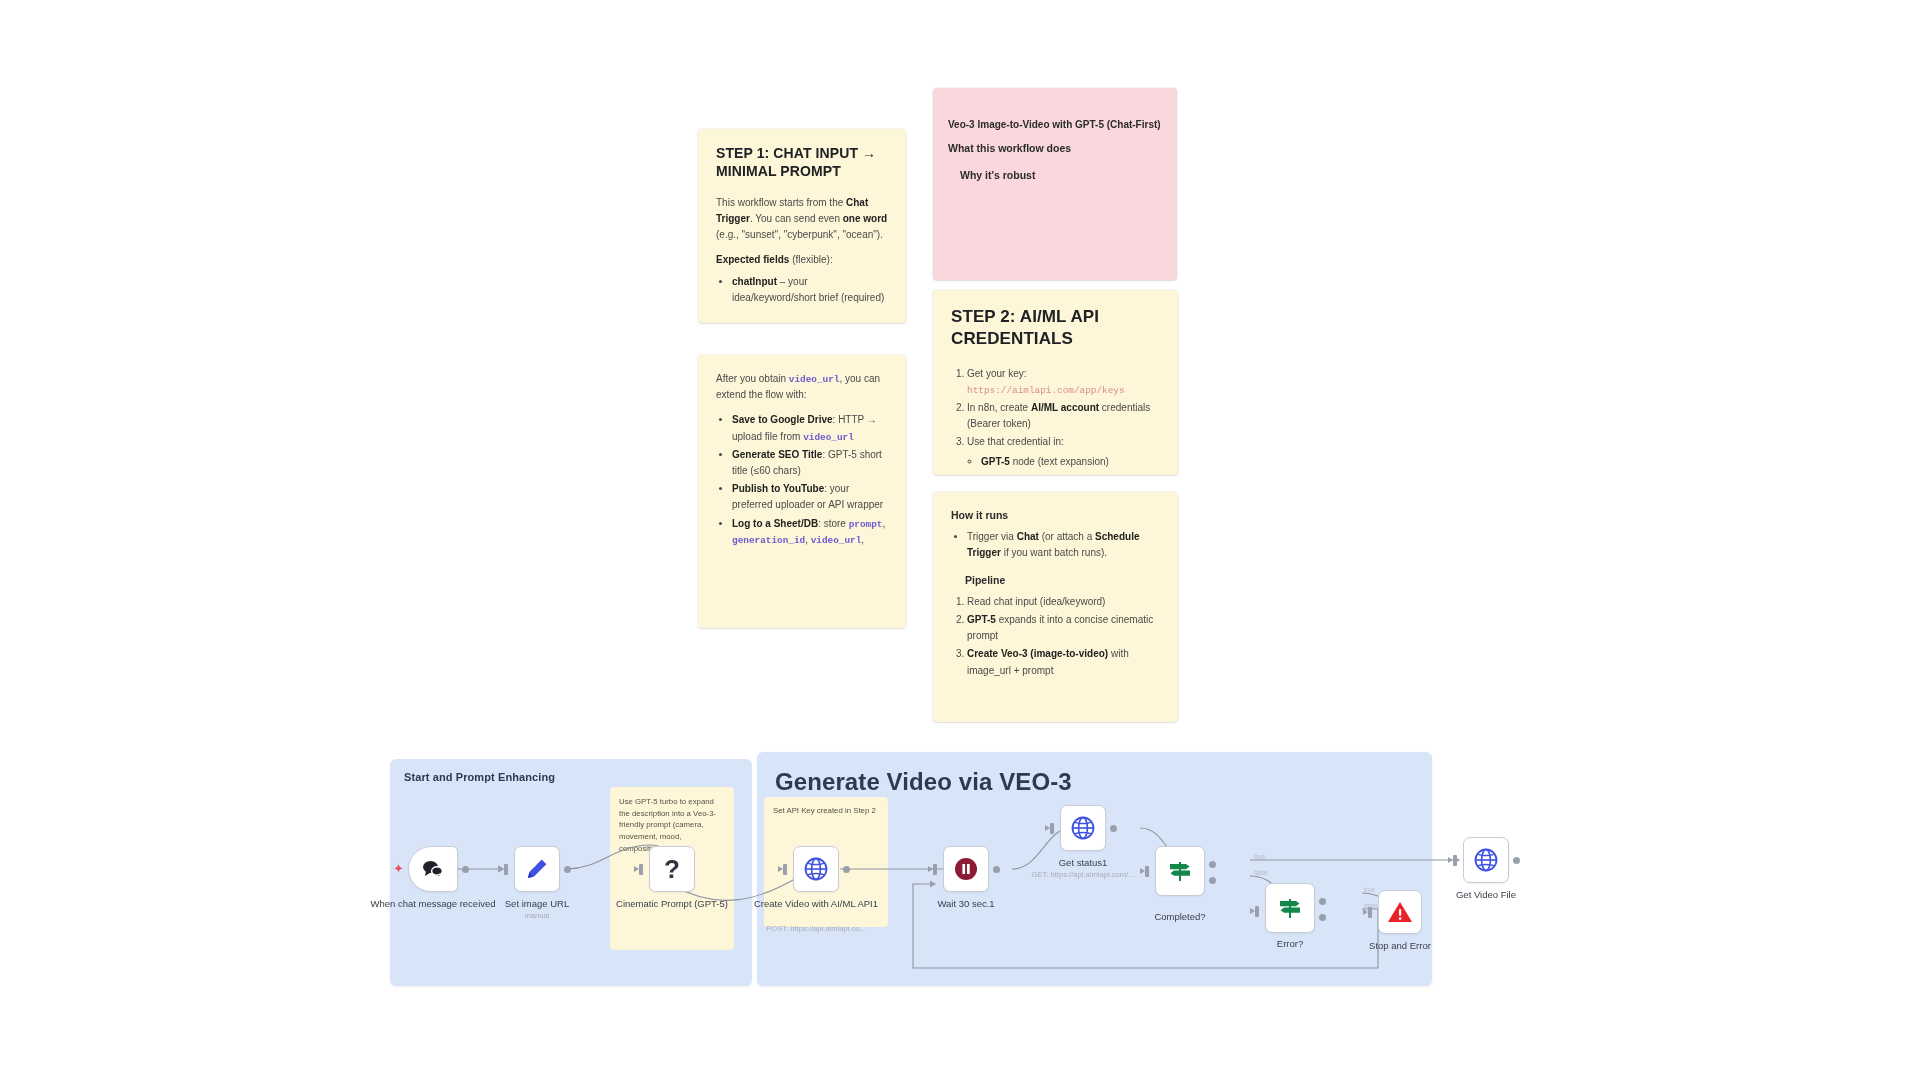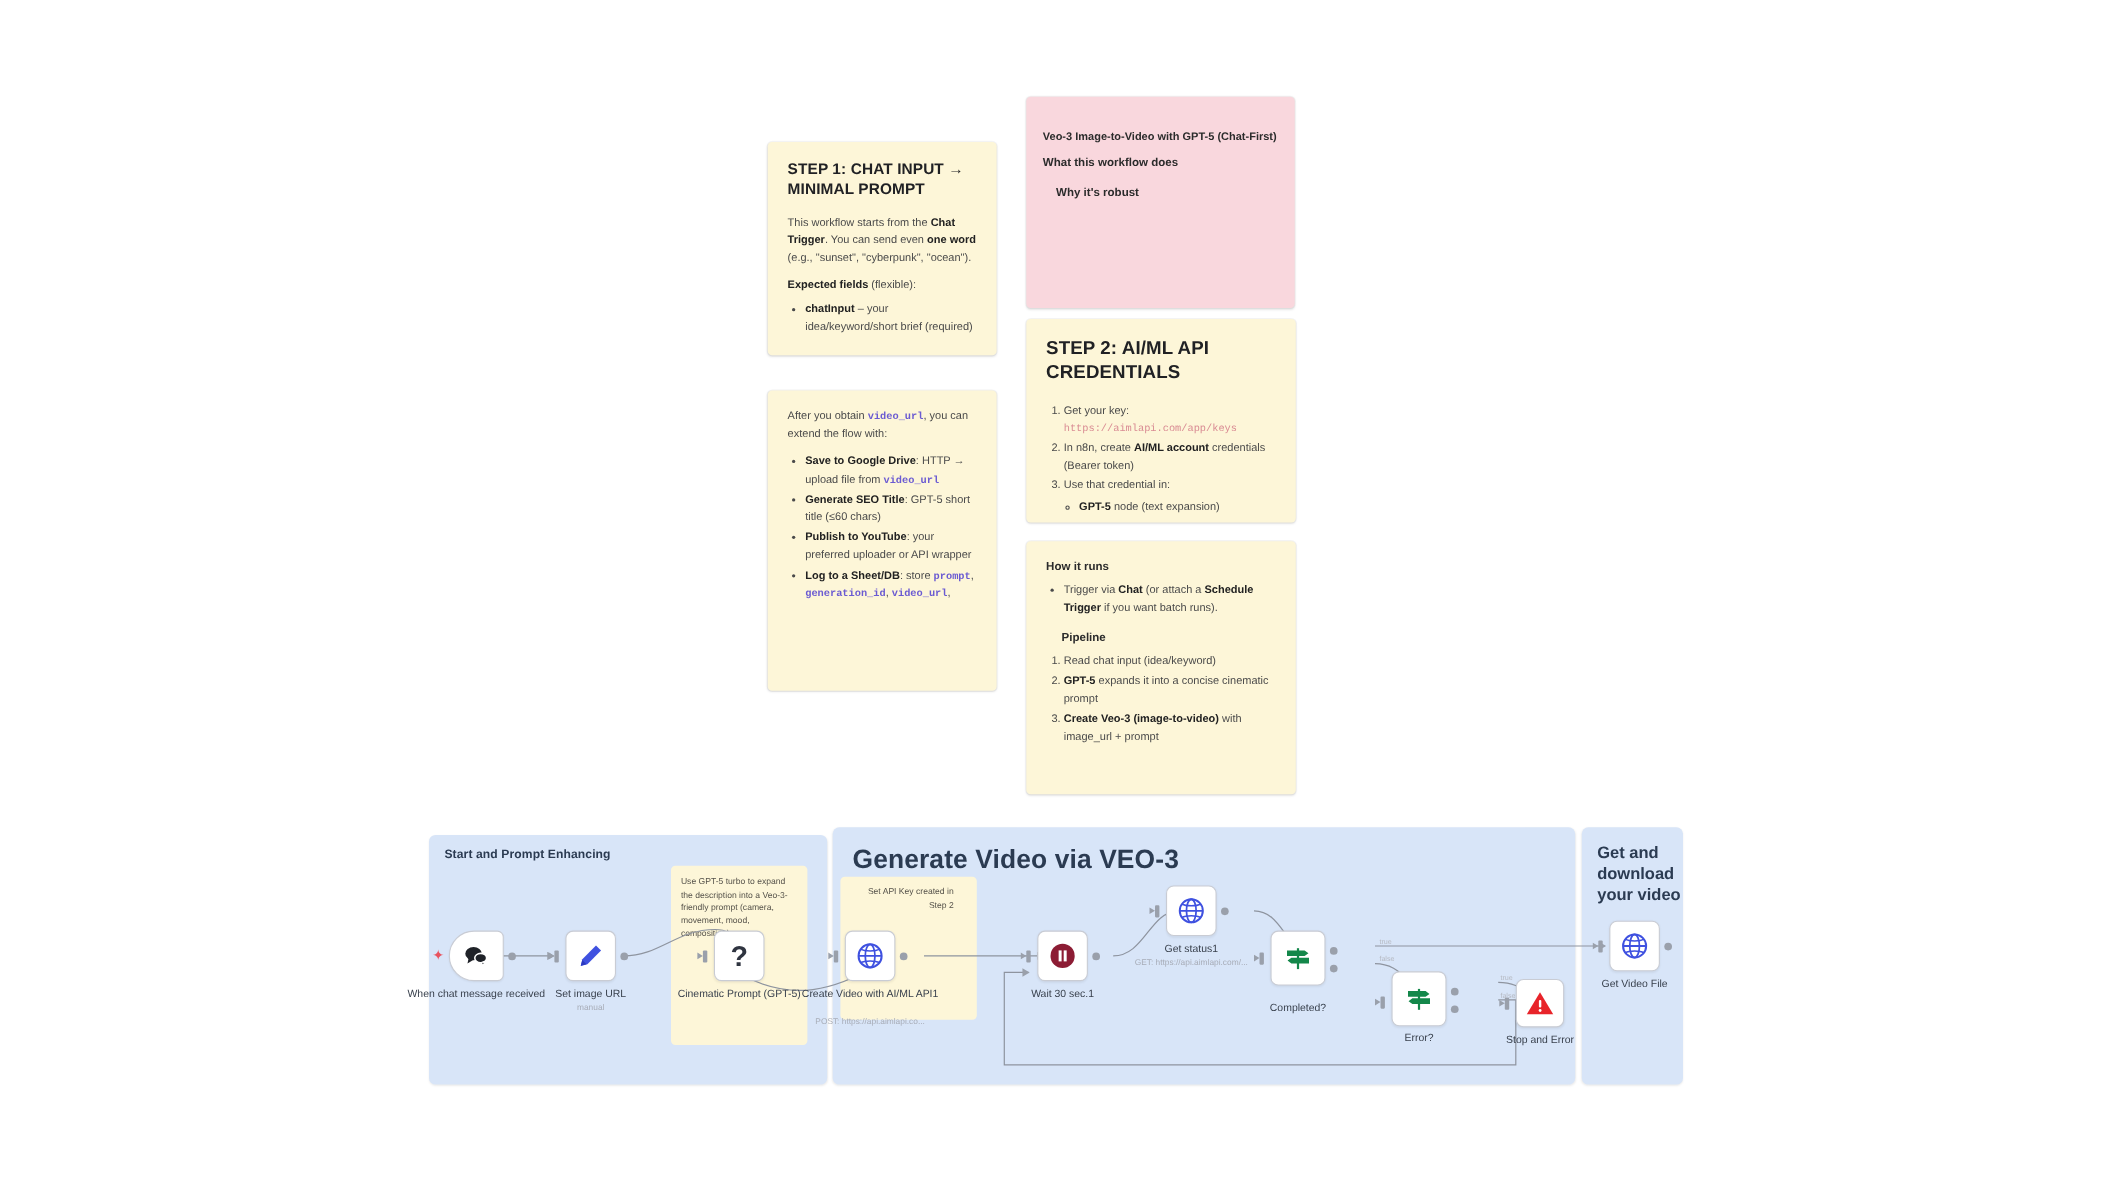--- a/index.html
+++ b/index.html
@@ -195,30 +195,27 @@
   </div>
 
   <div class="grp" style="left:390px;top:759px;width:362px;height:227px;">
     <div class="grp-title-sm">Start and Prompt Enhancing</div>
   </div>
 
   <div class="grp" style="left:757px;top:752px;width:675px;height:234px;">
     <div class="grp-title-lg">Generate Video via VEO-3</div>
   </div>
 
-  <div class="grp" style="left:1438px;top:752px;width:92px;height:234px;">
-    <div class="grp-title-wrap">Get and download your video</div>
-  </div>
 
   <div class="sticky yellow inner" style="left:610px;top:787px;width:124px;height:163px;box-shadow:none;">
     <div style="padding:9px 9px;font-size:7.8px;color:#55524a;line-height:1.5;">Use GPT-5 turbo to expand the description into a Veo-3-friendly prompt (camera, movement, mood, composition).</div>
   </div>
 
   <div class="sticky yellow inner" style="left:764px;top:797px;width:124px;height:130px;box-shadow:none;">
-    <div style="padding:8px 21px;font-size:7.8px;color:#55524a;line-height:1.5;text-align:right;">Set API Key created in Step 2</div>
+    <div style="padding:8px 9px;font-size:7.8px;color:#55524a;line-height:1.5;">Set API Key created in Step 2</div>
   </div>
 
   <svg class="wires" width="1920" height="1080">
     <defs>
       <marker id="ah" markerWidth="7" markerHeight="7" refX="5" refY="3.5" orient="auto">
         <polygon points="0 0, 6 3.5, 0 7" fill="#9aa0ab"></polygon>
       </marker>
     </defs>
     <g stroke="#8e949f" stroke-width="1.1" fill="none">
 
@@ -272,21 +269,21 @@
   </div>
 
   <div class="nwrap" style="left:649px;top:846px;">
     <div class="node" style="position:relative;">
       <span class="qmark">?</span>
       <span class="port in"></span>
     </div>
     <div class="node-label" style="top:52px;">Cinematic Prompt (GPT-5)</div>
   </div>
 
-  <div class="nwrap" style="left:768px;top:846px;">
+  <div class="nwrap" style="left:793px;top:846px;">
     <div class="node" style="position:relative;">
       <svg width="26" height="26" viewBox="0 0 26 26">
         <circle cx="13" cy="13" r="10.5" fill="none" stroke="#3f51e0" stroke-width="1.8"></circle>
         <ellipse cx="13" cy="13" rx="4.4" ry="10.5" fill="none" stroke="#3f51e0" stroke-width="1.6"></ellipse>
         <line x1="2.5" y1="13" x2="23.5" y2="13" stroke="#3f51e0" stroke-width="1.6"></line>
         <path d="M4.6,6.8 C8,9 18,9 21.4,6.8" fill="none" stroke="#3f51e0" stroke-width="1.4"></path>
         <path d="M4.6,19.2 C8,17 18,17 21.4,19.2" fill="none" stroke="#3f51e0" stroke-width="1.4"></path>
       </svg>
       <span class="port in"></span>
       <span class="port out"></span>

